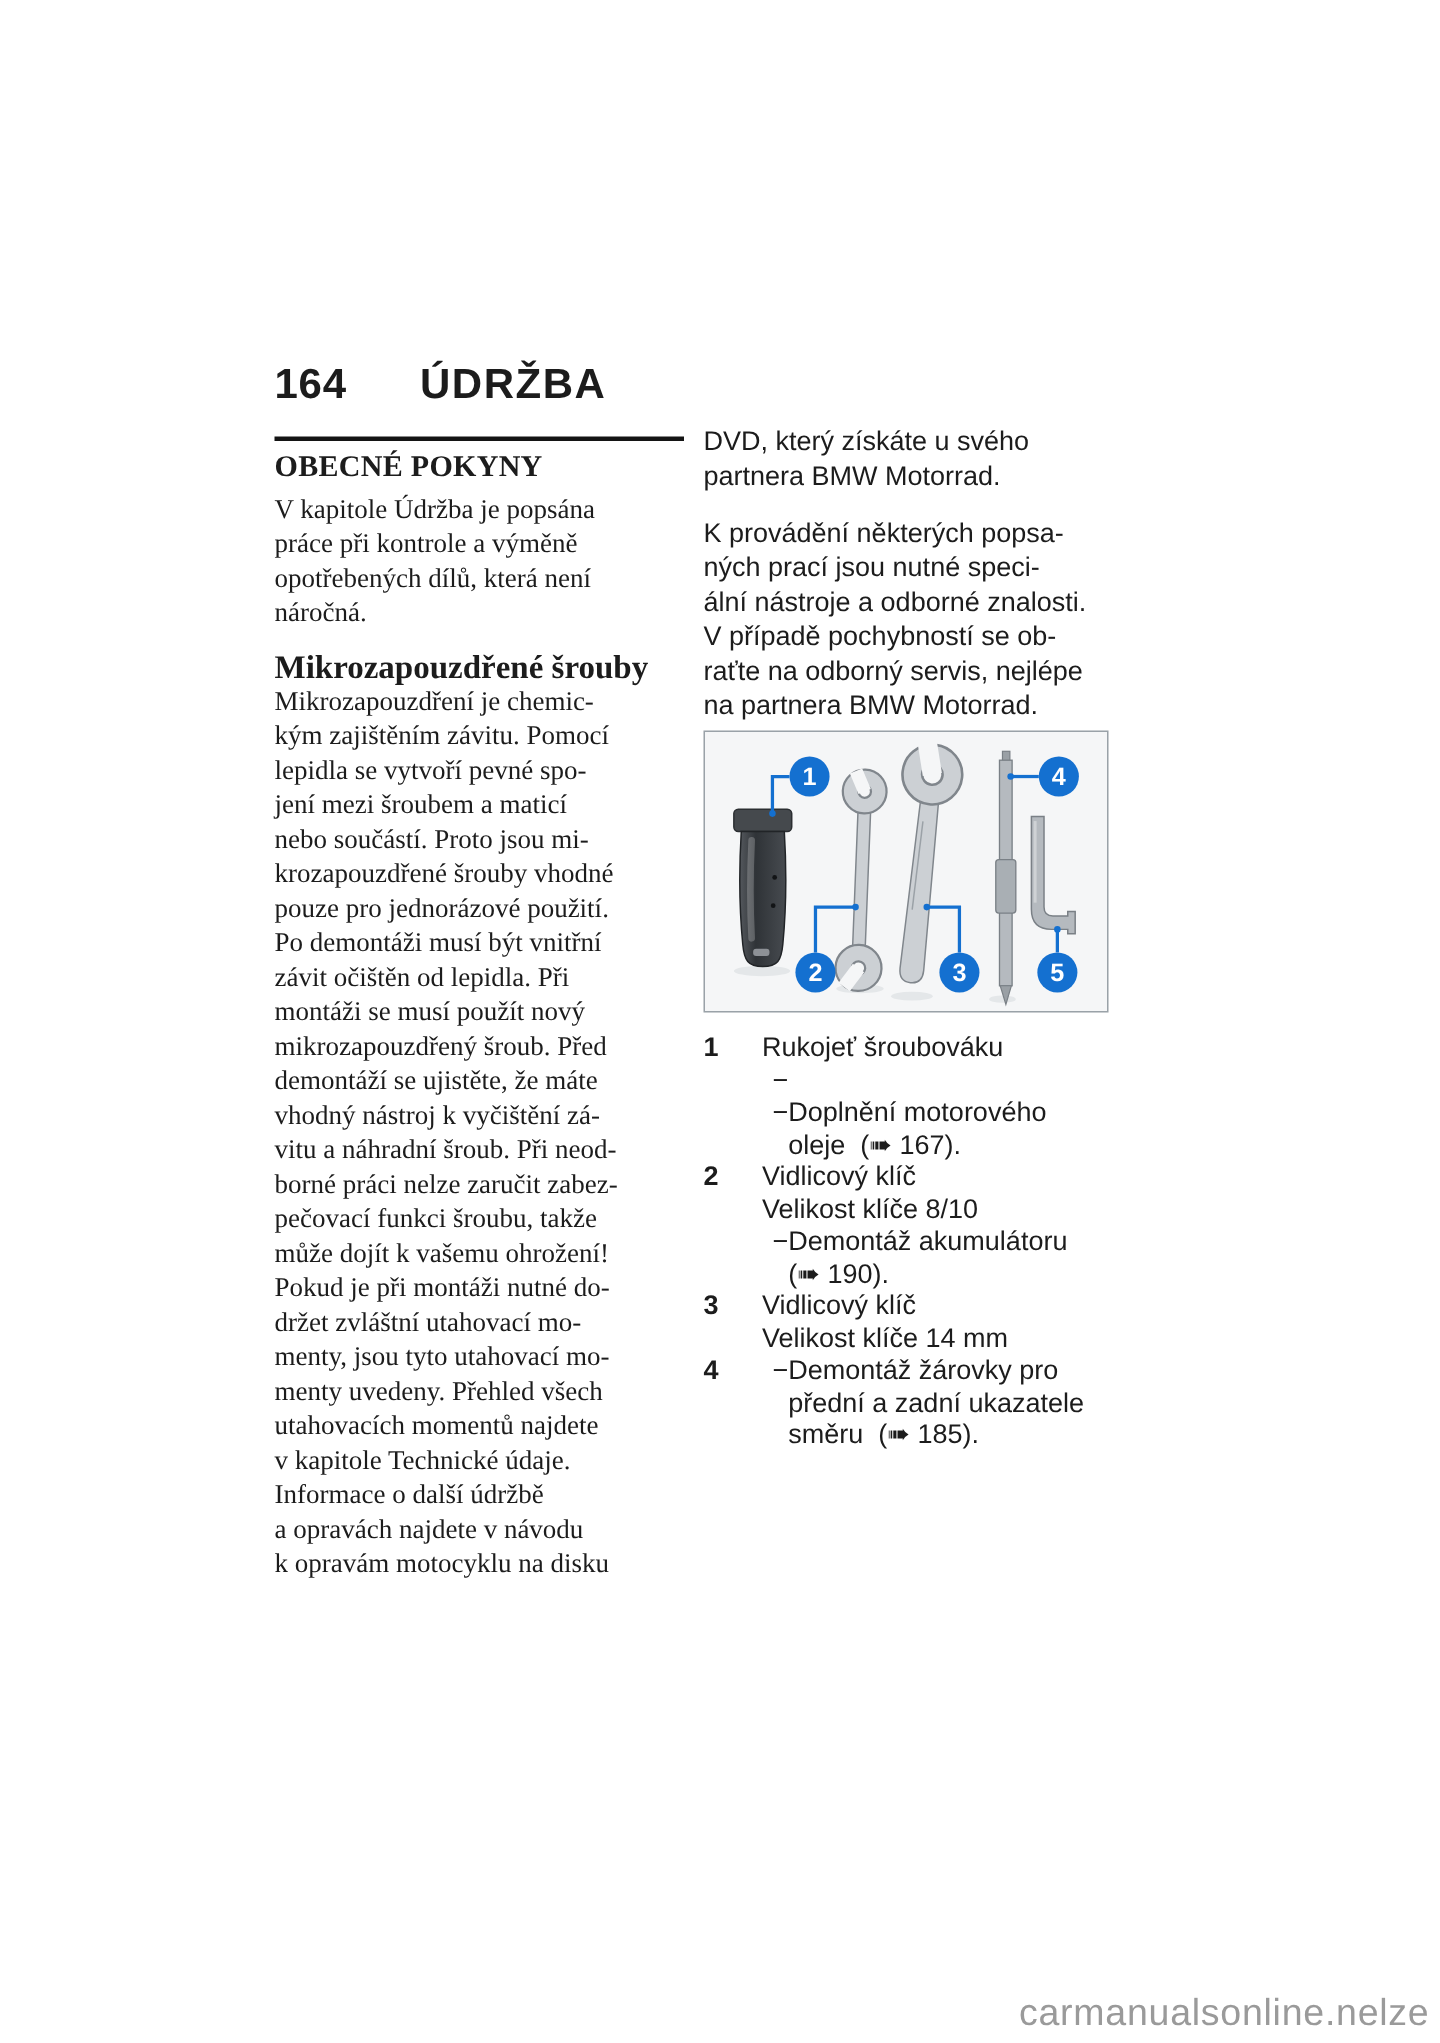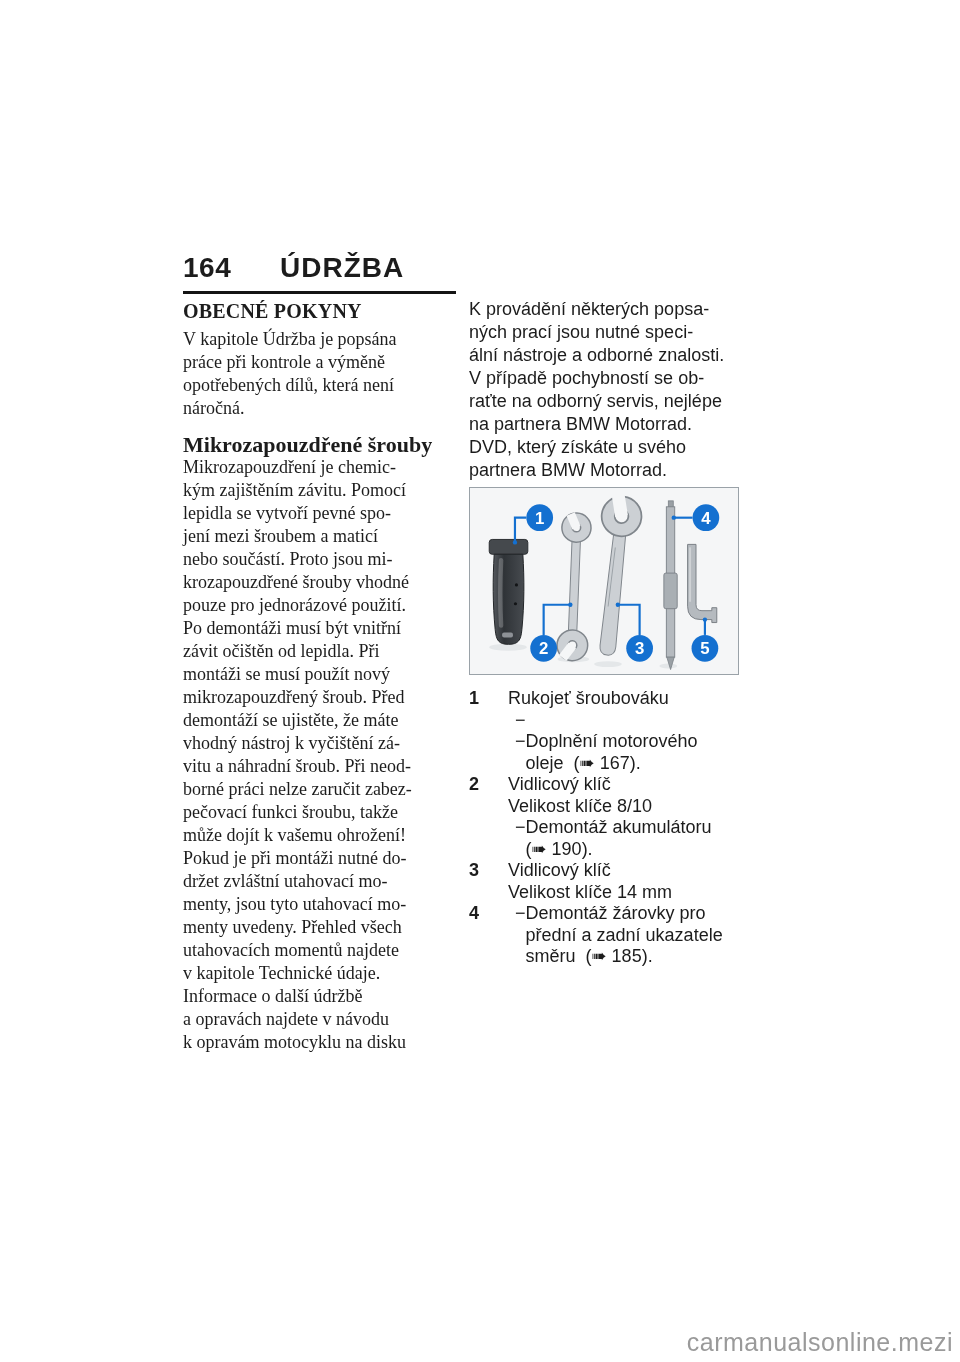--- a/index.html
+++ b/index.html
@@ -3,21 +3,21 @@
 <meta charset="utf-8">
 <style>
   html,body { margin:0; padding:0; background:#ffffff; }
   .page {
     position:relative; width:960px; height:1362px; background:#ffffff;
     font-family:"Liberation Sans","DejaVu Sans",sans-serif; color:#1c1c1c;
     overflow:hidden;
   }
   .page-header { position:absolute; left:183px; top:240px; display:flex; align-items:baseline; }
   .page-num  { font-size:28px; font-weight:bold; width:97px; letter-spacing:0.5px; }
-  .page-title{ font-size:28px; font-weight:bold; letter-spacing:1px;margin-top:12px; }
+  .page-title{ font-size:28px; font-weight:bold; letter-spacing:1px; }
 
   .col { position:absolute; width:273px; }
   .col-left  { left:183px; top:291px;font-family:Liberation Serif, serif; }
   .col-right { left:469px; top:283px; }
 
   .sec-heading {
     border-top:3px solid #141414; padding-top:5px;
     font-size:20px; line-height:24px; font-weight:bold; letter-spacing:0.2px;
   }
   .col-right .sec-heading { margin-top:15px; }
@@ -92,28 +92,28 @@
 menty, jsou tyto utahovací mo-
 menty uvedeny. Přehled všech
 utahovacích momentů najdete
 v kapitole Technické údaje.
 Informace o další údržbě
 a opravách najdete v návodu
 k opravám motocyklu na disku</p>
   </div>
 
   <div class="col col-right">
+    <p class="body-text">DVD, který získáte u svého
+partnera BMW Motorrad.</p>
     <p class="body-text para2">K provádění některých popsa-
 ných prací jsou nutné speci-
 ální nástroje a odborné znalosti.
 V případě pochybností se ob-
 raťte na odborný servis, nejlépe
 na partnera BMW Motorrad.</p>
-    <p class="body-text">DVD, který získáte u svého
-partnera BMW Motorrad.</p>
 
     <div class="figure-box">
       <svg viewBox="0 0 270 188" xmlns="http://www.w3.org/2000/svg">
         <defs>
           <linearGradient id="hgrad" x1="0" y1="0" x2="1" y2="0">
             <stop offset="0" stop-color="#54585d"></stop>
             <stop offset="0.35" stop-color="#2f3337"></stop>
             <stop offset="1" stop-color="#474b50"></stop>
           </linearGradient>
         </defs>
@@ -241,15 +241,15 @@
               <span class="sub-text">Demontáž žárovky pro
 přední a zadní ukazatele
 směru  (➠ 185).</span>
           </div>
         </div>
       </div>
 
     </div>
   </div>
 
-  <div class="watermark">carmanualsonline.mezi</div>
+  <div class="watermark">carmanualsonline.nelze</div>
 
 </div>
 
 </body></html>

